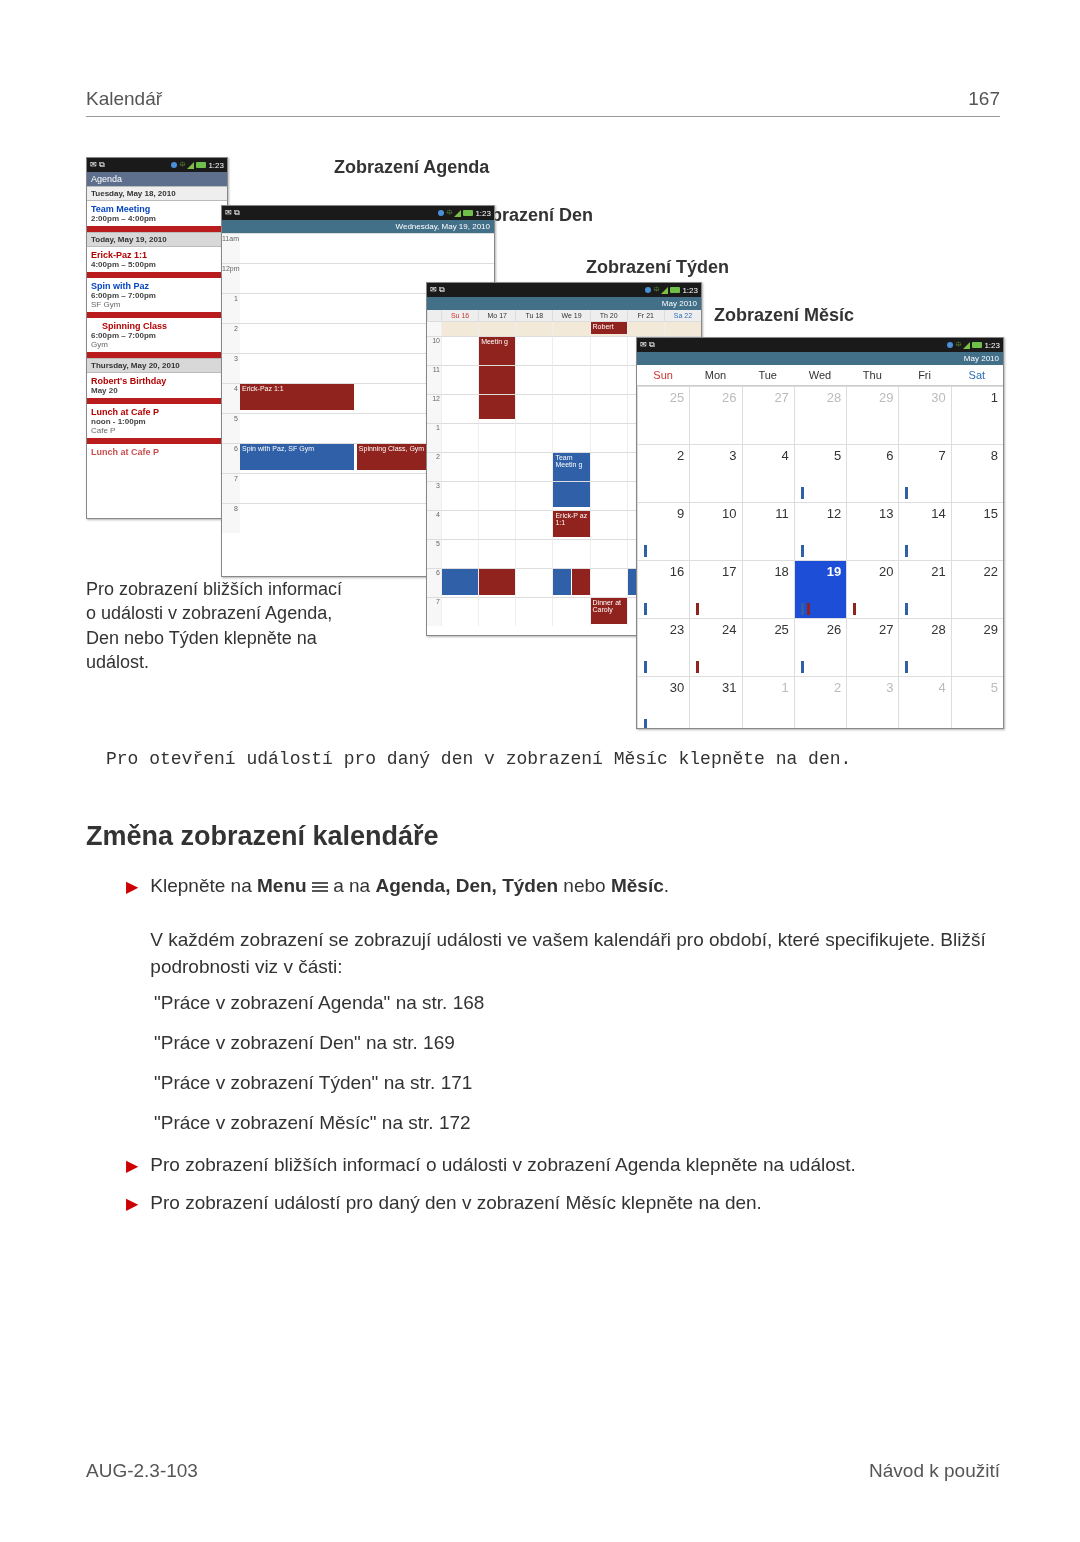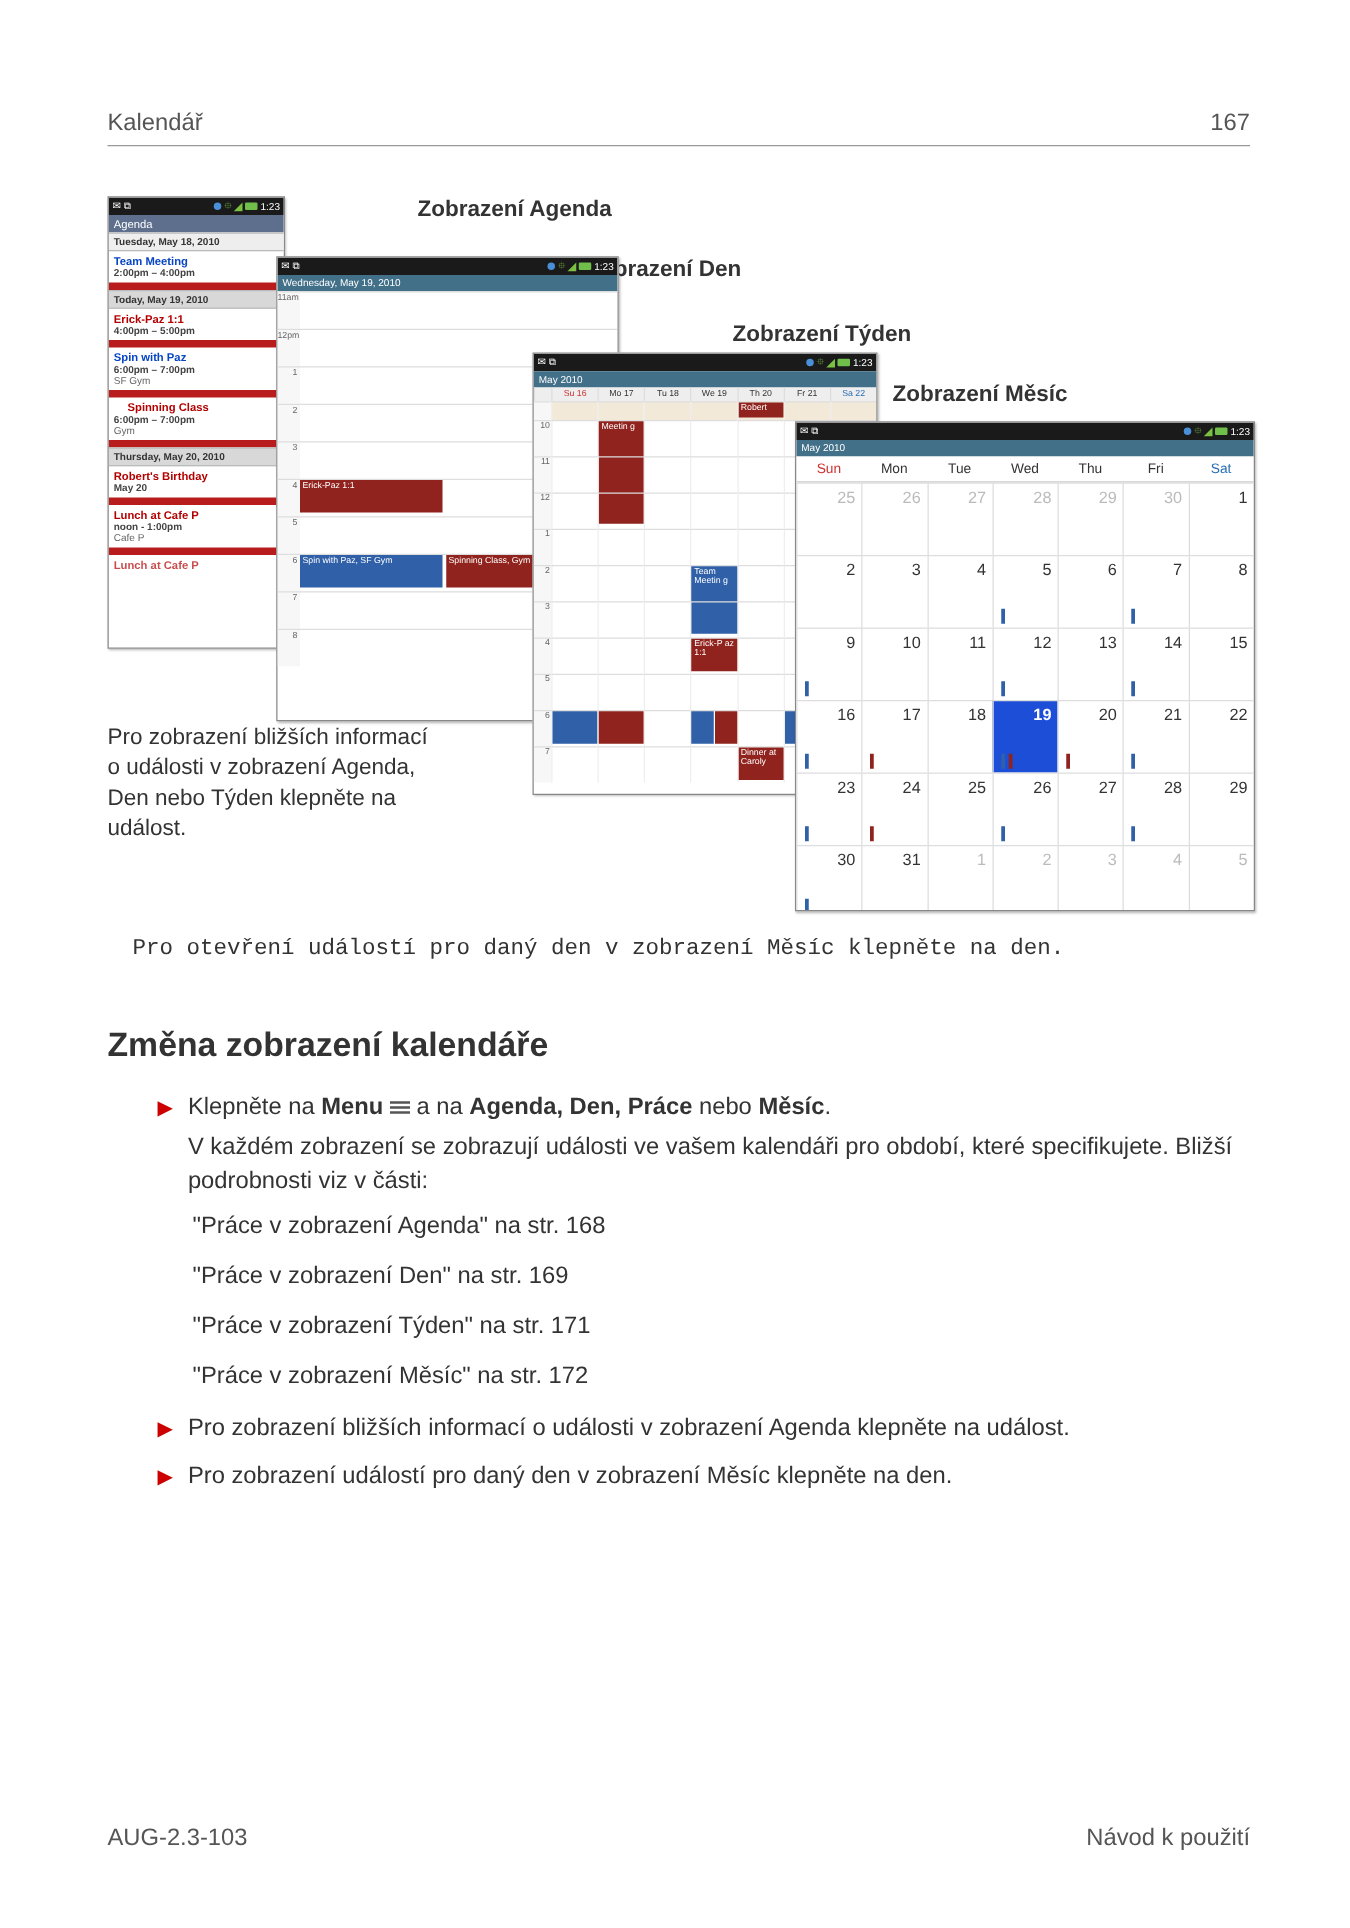--- a/index.html
+++ b/index.html
@@ -51,21 +51,21 @@
   }
   .statusbar .right { display:flex; gap:2px; align-items:center; }
   .dot   { width:6px; height:6px; border-radius:50%; background:#4a90d9; }
   .ant   { width:0;height:0;border-style:solid;border-width:0 0 7px 7px;border-color:transparent transparent #7bc043 transparent; }
   .batt  { width:10px;height:6px;background:#6fbf4a;border-radius:1px; }
   .titlebar {
     background: #437089;
     color: #fff;
     font-size: 8px;
     padding: 2px 4px;
-    text-align: left;
+    text-align: right;
   }
   
   .agenda-shot { left:0; top:0; width:140px; height:360px; }
   .ag-menu { background:#5d6f8c; color:#fff; font-size:9px; padding:2px 4px; }
   .ag-dayhdr { background:#d8d8d8; font-size:8px; font-weight:bold; padding:2px 4px; border-top:1px solid #bbb; border-bottom:1px solid #bbb; }
   .ag-item { padding:3px 4px; border-bottom:6px solid #b91c1c; }
   .ag-item .t { color:#0645c4; font-weight:bold; font-size:9px; }
   .ag-item .s { font-size:8px; color:#444;font-weight:bold; }
   .ag-item .l { font-size:8px; color:#666; }
   
@@ -420,22 +420,22 @@
 
   <div class="caption2">Pro otevření událostí pro daný den v zobrazení Měsíc klepněte na den.</div>
 
   <h2>Změna zobrazení kalendáře</h2>
 
   <div class="bullet">
     <span class="arrow">▶</span>
     <span class="txt">
       <span>Klepněte na </span><b>Menu</b>
       <span class="menu-iciconon" style="display:inline-block;vertical-align:middle;"><span style="display:block;width:16px;height:2px;background:#555;margin:2px 0;"></span><span style="display:block;width:16px;height:2px;background:#555;margin:2px 0;"></span><span style="display:block;width:16px;height:2px;background:#555;margin:2px 0;"></span></span>
-      <span> a na </span><b>Agenda, Den, Práce</b><span> nebo </span><b>Měsíc</b><span>.</span>
-      <div style="margin-top:4px;">V každém zobrazení se zobrazují události ve vašem kalendáři pro období, které specifikujete. Bližší podrobnosti viz v části:</div>
+      <span> a na </span><b>Agenda, Den, Týden</b><span> nebo </span><b>Měsíc</b><span>.</span>
+      <div style="margin-top:26px;">V každém zobrazení se zobrazují události ve vašem kalendáři pro období, které specifikujete. Bližší podrobnosti viz v části:</div>
     </span>
   </div>
   <div class="sublines" id="sublines">
       <div>"Práce v zobrazení Agenda" na str. 168</div>
       <div>"Práce v zobrazení Den" na str. 169</div>
       <div>"Práce v zobrazení Týden" na str. 171</div>
       <div>"Práce v zobrazení Měsíc" na str. 172</div>
     </div>
 
   <div class="bullet">

